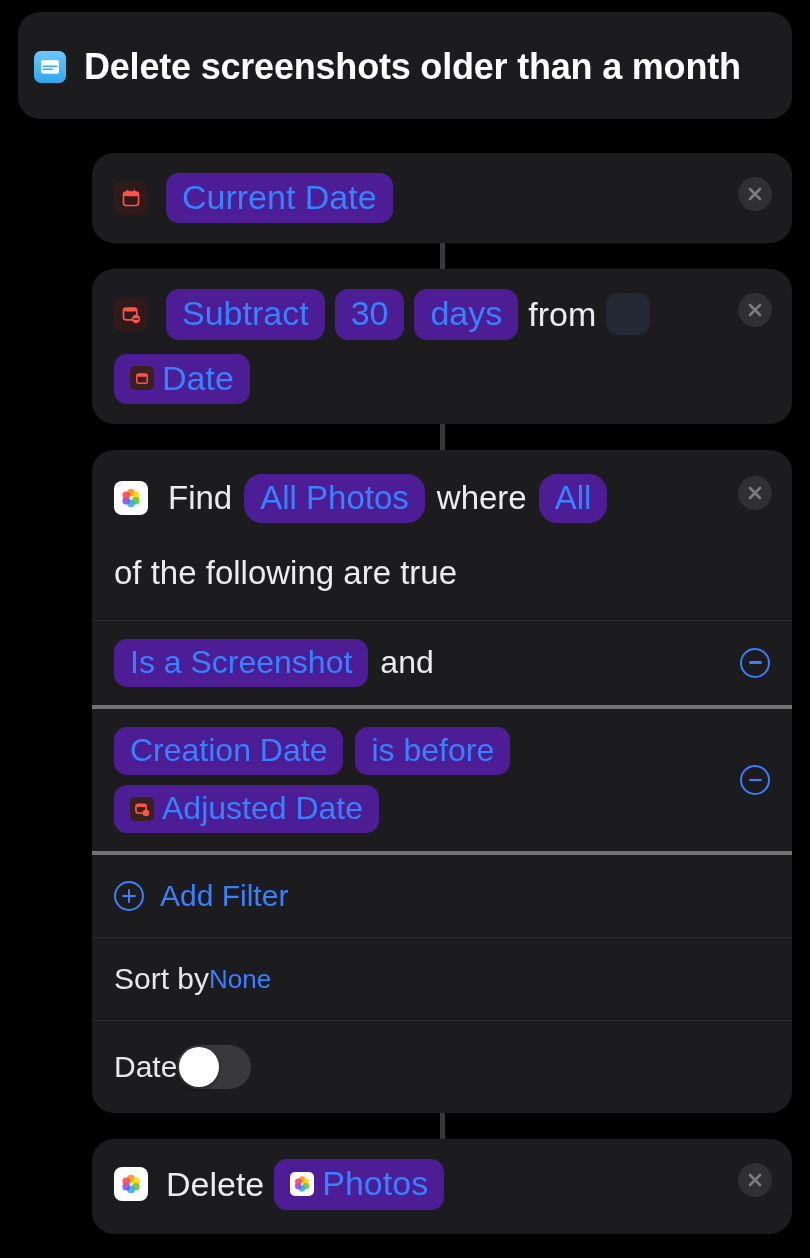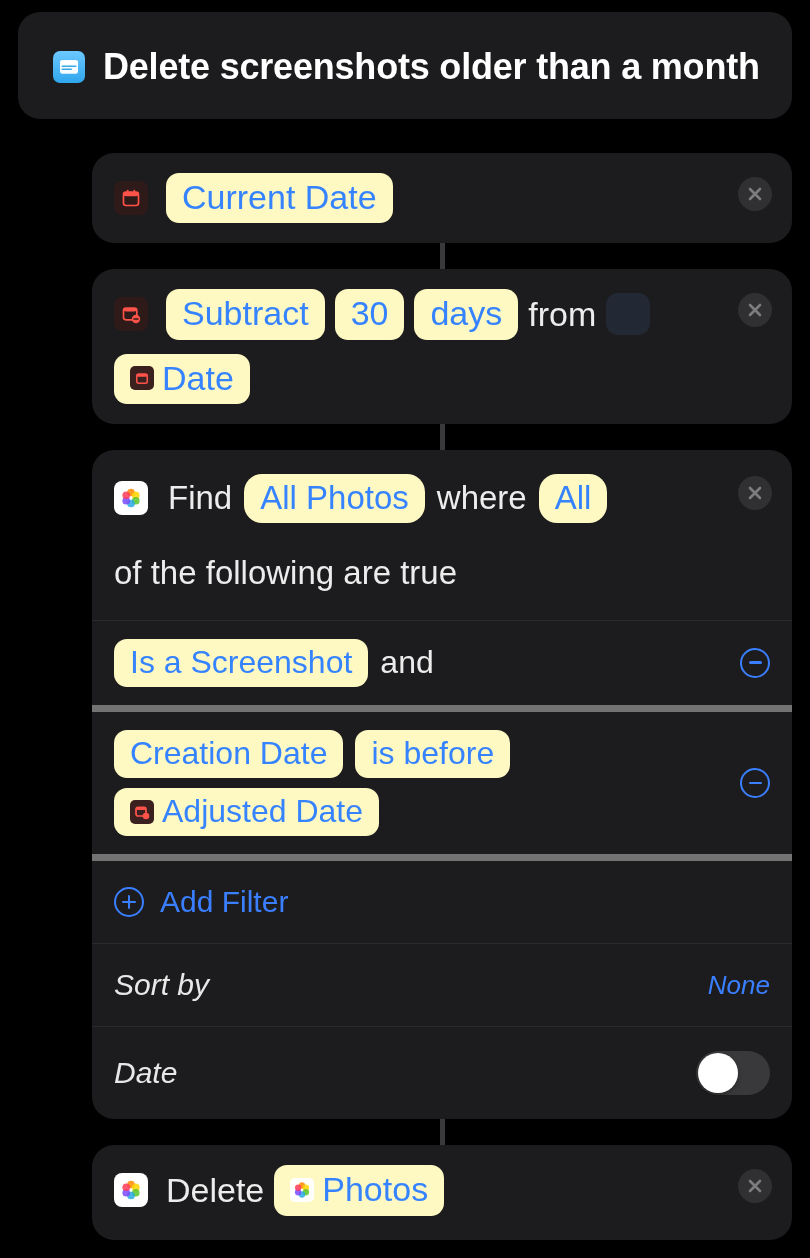--- a/index.html
+++ b/index.html
@@ -12,21 +12,21 @@
     overflow: hidden;
   }
   .screen {
     padding: 12px 18px 0 18px;
   }
   .card {
     background: #1c1c1e;
     border-radius: 22px;
   }
   .title-card {
-    padding: 32px 30px 28px 35px;
+    padding: 32px 30px 28px 16px;
     margin-bottom: 34px;
     display: flex;
     align-items: flex-start;
     gap: 18px;
   }
   .title-text {
     color: #fff;
     font-size: 36px;
     font-weight: 600;
     line-height: 1.3;
@@ -78,21 +78,21 @@
   .icon-box.date { background: #2f1a1a; }
   .icon-box.date-adjust { background: #2f1a1a; }
   .icon-box.photos { background: #fff; }
   .icon-box.date svg, .icon-box.date-adjust svg { width: 20px; height: 20px; }
   .static-text {
     color: #ececec;
     font-size: 34px;
     font-weight: 400;
   }
   .pill {
-    background: #fef9c3;
+    background: #4c1d95;
     color: #3683ff;
     font-size: 34px;
     font-weight: 500;
     border-radius: 13px;
     padding: 6px 16px 7px 16px;
     display: inline-flex;
     align-items: center;
     gap: 8px;
     line-height: 1.1;
   }
@@ -144,21 +144,21 @@
     flex-wrap: wrap;
     align-items: center;
     gap: 22px 12px;
     padding-right: 44px;
     line-height: 1.6;
   }
   .find-text-flow .static-text { font-size: 33px; }
   .find-text-flow .pill { font-size: 33px; border-radius: 18px; }
   .filter-row {
     padding: 18px 6px 18px 22px;
-    border-bottom: 7px solid #737373;
+    border-bottom: 4px solid #737373;
     display: flex;
     align-items: center;
     gap: 12px;
     flex-wrap: wrap;
     position: relative;
     min-height: 80px;
   }
   .filter-row .pill { font-size: 32px; }
   .filter-row .static-text { font-size: 32px; }
   .minus-btn {
@@ -217,22 +217,21 @@
     border-radius: 2px;
   }
   .plus-circle::before { width: 14px; height: 2.5px; }
   .plus-circle::after { width: 2.5px; height: 14px; }
   .add-filter-label { font-size: 30px; font-weight: 400; }
   .option-row {
     padding: 24px 22px;
     border-bottom: 1px solid #2b2b2d;
     display: flex;
     align-items: center;
-    justify-content: space-between;
-    font-style: italic;
+    justify-content: flex-start;
   }
   .option-row:last-child { border-bottom: none; }
   .option-label { color: #e8e8e8; font-size: 30px; }
   .option-value { color: #3a7fff; font-size: 26px; cursor: pointer; }
   .switch {
     width: 74px;
     height: 44px;
     background: #39393b;
     border-radius: 22px;
     position: relative;

